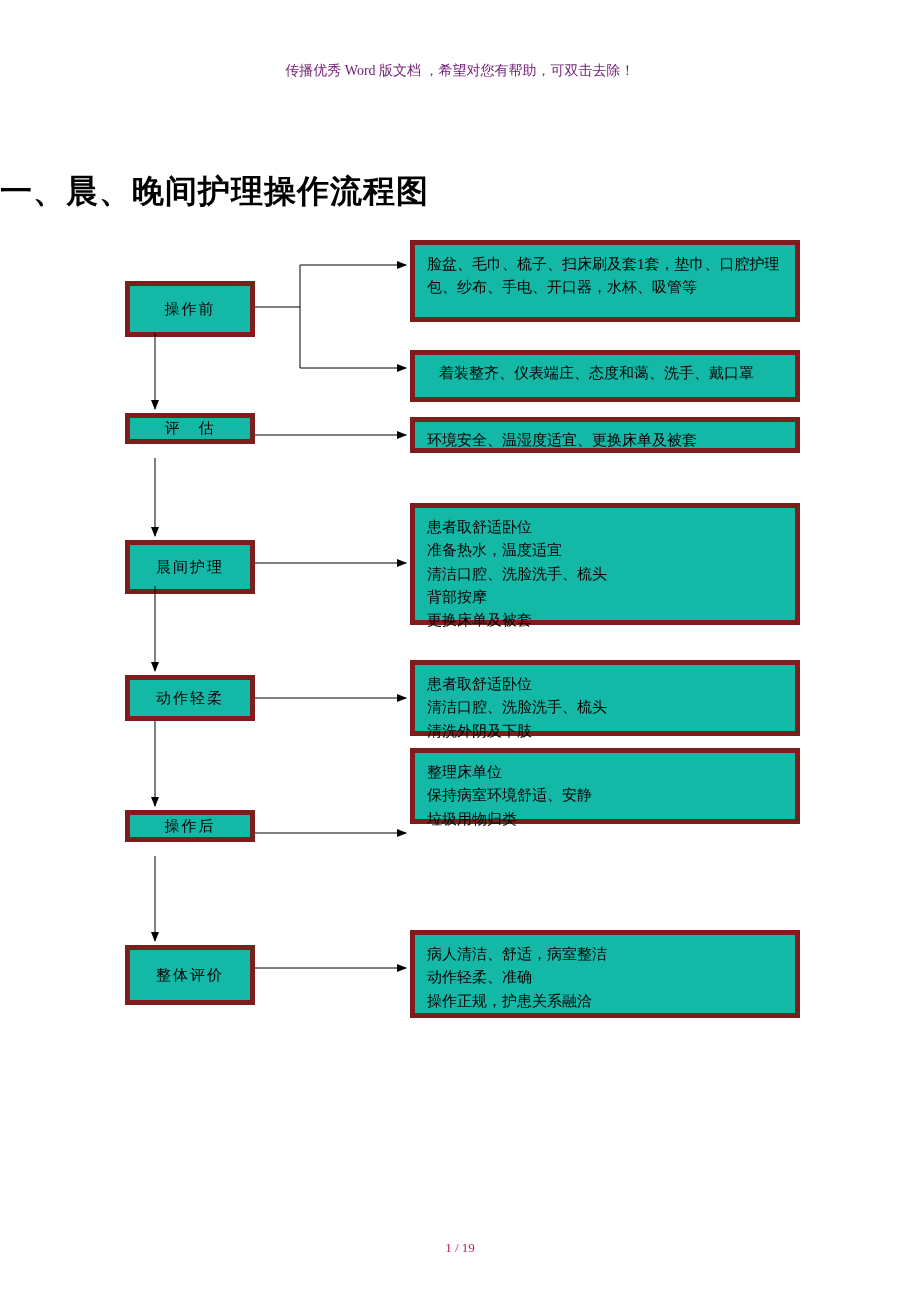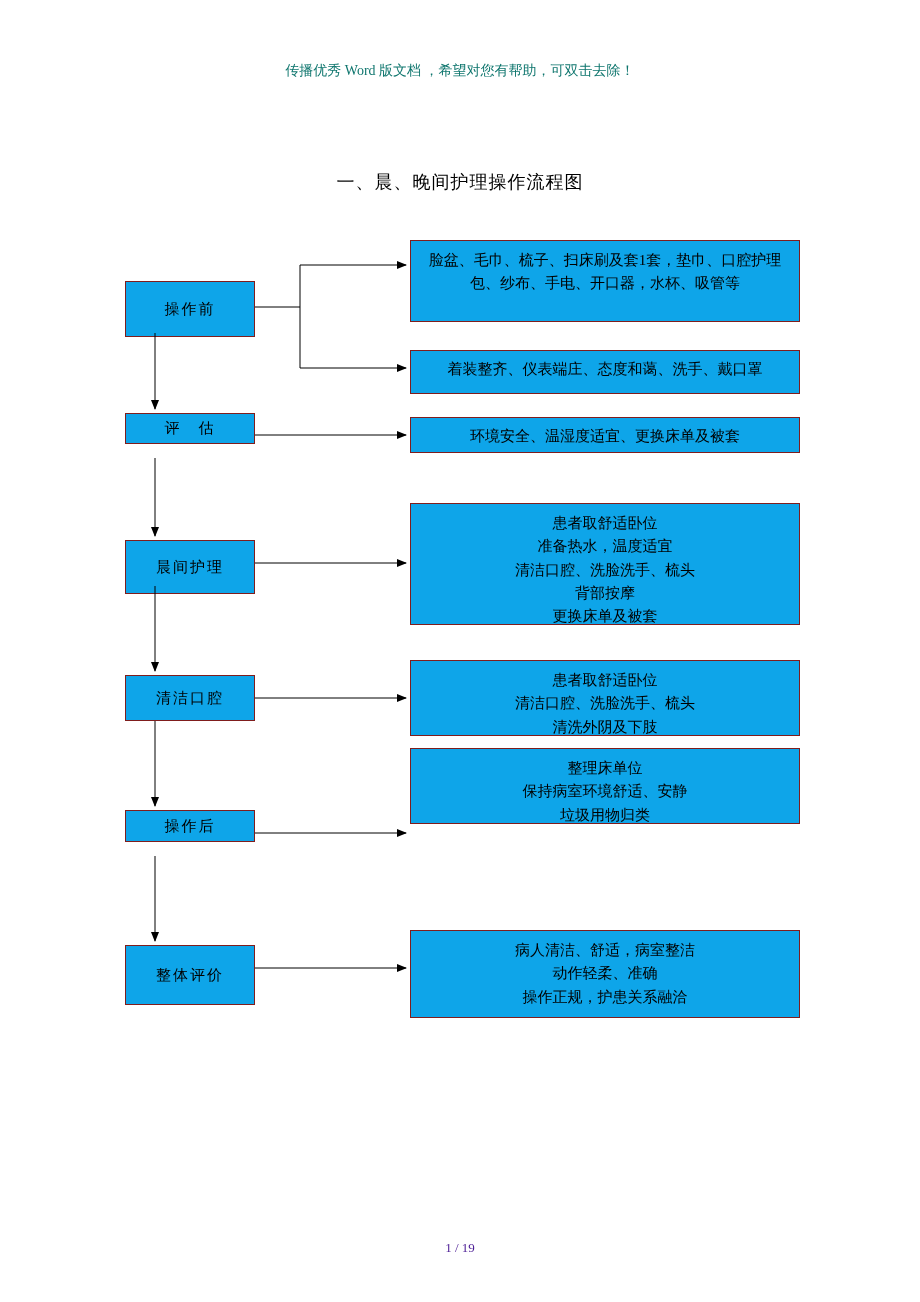--- a/index.html
+++ b/index.html
@@ -11,50 +11,48 @@
     font-family: "SimSun", "宋体", serif;
     position: relative;
   }
   .header-note {
     position: absolute;
     top: 62px;
     left: 0;
     width: 920px;
     text-align: center;
     font-size: 14px;
-    color: #0f766e;
+    color: #701a75;
   }
   .title {
     position: absolute;
     top: 170px;
     left: 0;
     width: 920px;
-    text-align: center;
-    font-size: 18px;
-    font-weight: normal;
+    font-size: 32px;
+    font-weight: bold;
     color: #000;
     letter-spacing: 1px;
   }
   .footer {
     position: absolute;
     top: 1240px;
     left: 0;
     width: 920px;
     text-align: center;
     font-size: 13px;
-    color: #4c1d95;
+    color: #be185d;
   }
   .box {
     position: absolute;
-    border: 1px solid #7f1d1d;
-    background: #0ea5e9;
+    border: 5px solid #7f1d1d;
+    background: #14b8a6;
     font-size: 15px;
     color: #000;
     box-sizing: border-box;
-    text-align: center;
   }
   .left-box {
     width: 130px;
     left: 125px;
     display: flex;
     align-items: center;
     justify-content: center;
     letter-spacing: 2px;
   }
   .right-box {
@@ -74,21 +72,21 @@
 <div class="header-note">传播优秀 Word 版文档 ，希望对您有帮助，可双击去除！</div>
 <div class="title">一、晨、晚间护理操作流程图</div>
 <div class="footer">1 / 19</div>
 
 <div class="box left-box" style="top:281px;height:56px;">
   <span>操作前</span>
 </div>
 <div class="box right-box" style="top:240px;height:82px;">
   <span style="white-space:pre-wrap;">脸盆、毛巾、梳子、扫床刷及套1套，垫巾、口腔护理包、纱布、手电、开口器，水杯、吸管等</span>
 </div>
-<div class="box right-box" style="top:350px;height:44px;padding:7px 4px;">
+<div class="box right-box" style="top:350px;height:52px;padding:7px 24px;">
   <span>着装整齐、仪表端庄、态度和蔼、洗手、戴口罩</span>
 </div>
 
 <div class="box left-box" style="top:413px;height:31px;">
   <span>评　估</span>
 </div>
 <div class="box right-box" style="top:417px;height:36px;padding:7px 12px;">
   <span>环境安全、温湿度适宜、更换床单及被套</span>
 </div>
 
@@ -97,21 +95,21 @@
 </div>
 <div class="box right-box" style="top:503px;height:122px;">
   <span style="white-space:pre-wrap;">患者取舒适卧位
 准备热水，温度适宜
 清洁口腔、洗脸洗手、梳头
 背部按摩
 更换床单及被套</span>
 </div>
 
 <div class="box left-box" style="top:675px;height:46px;">
-  <span>清洁口腔</span>
+  <span>动作轻柔</span>
 </div>
 <div class="box right-box" style="top:660px;height:76px;">
   <span style="white-space:pre-wrap;">患者取舒适卧位
 清洁口腔、洗脸洗手、梳头
 清洗外阴及下肢</span>
 </div>
 
 <div class="box left-box" style="top:810px;height:32px;font-family:Liberation Mono, monospace;">
   <span>操作后</span>
 </div>

